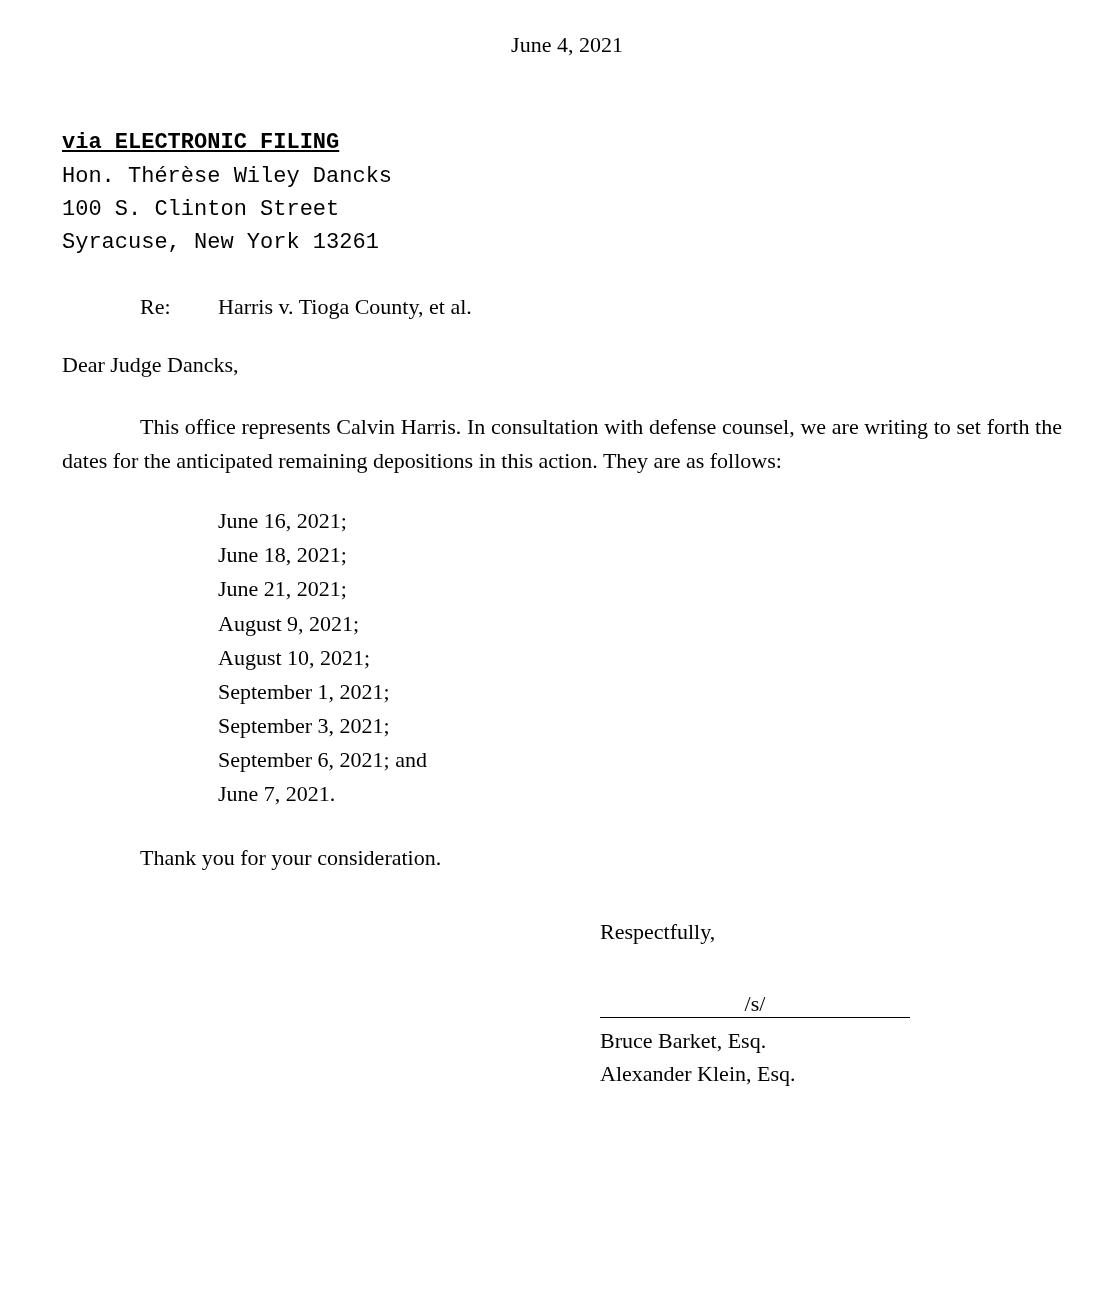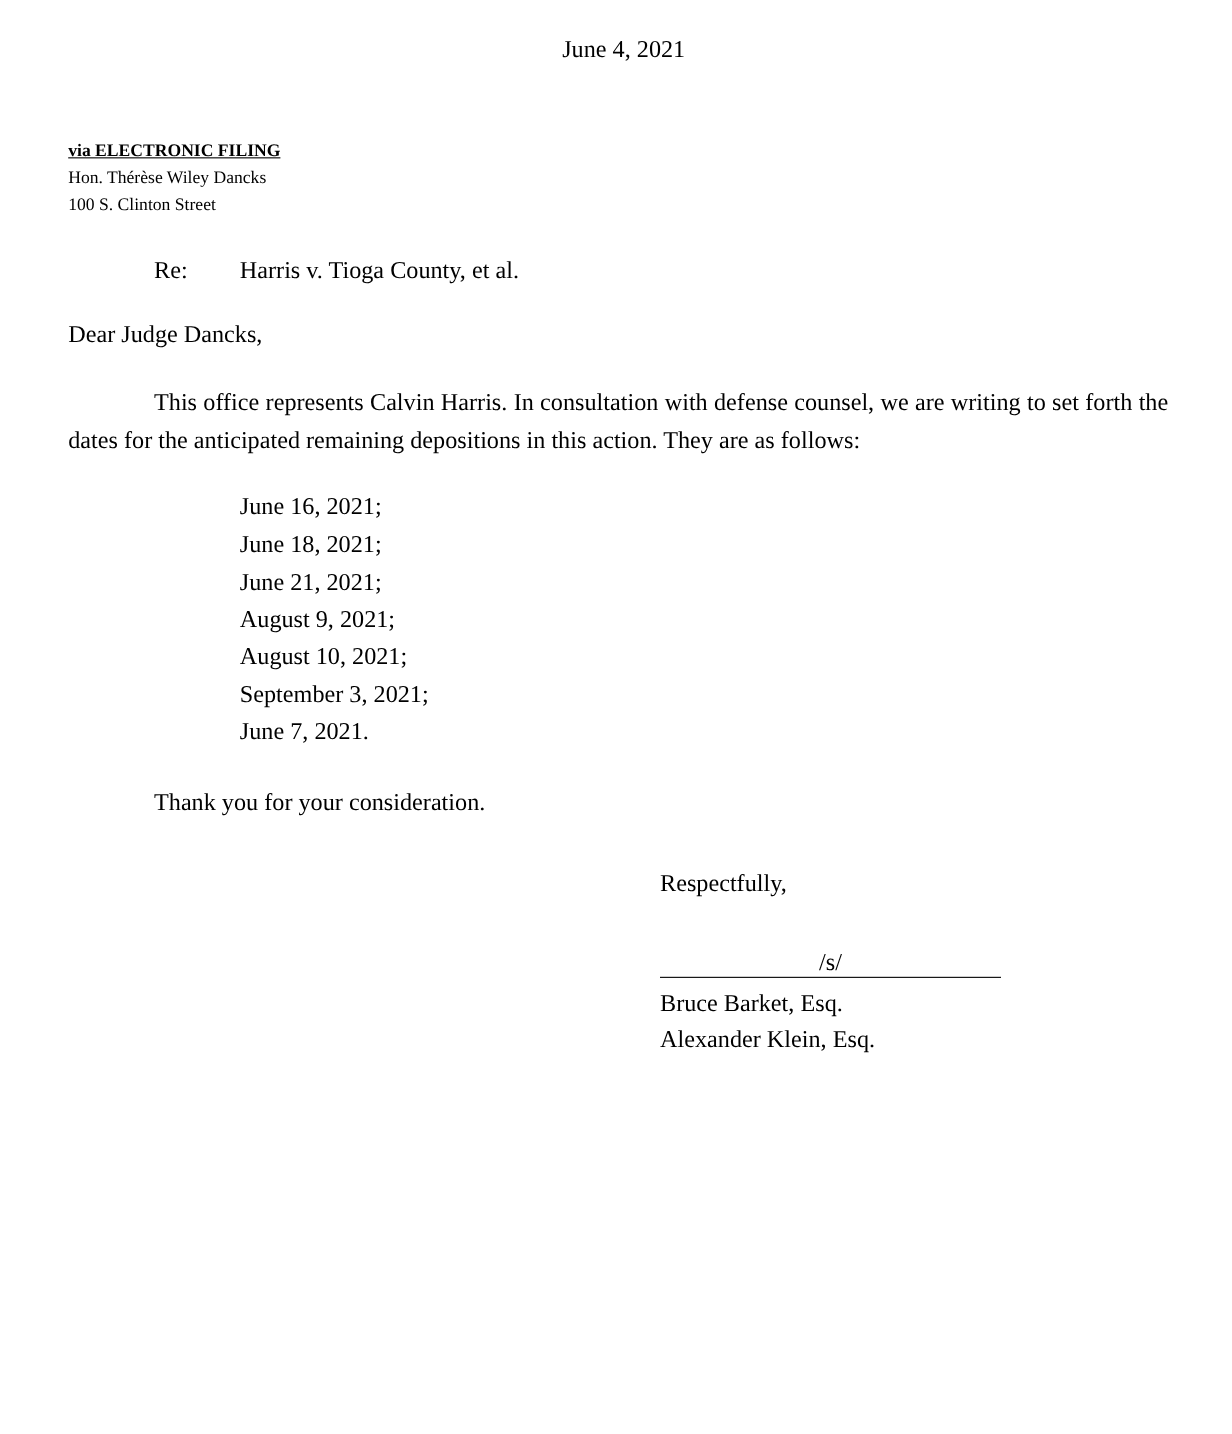--- a/index.html
+++ b/index.html
@@ -25,22 +25,23 @@
   .date-line {
     text-align: center;
     margin-left: 10px;
     font-size: 22px;
     margin-bottom: 64px;
   }
   .addr-block {
     margin-bottom: 30px;
   }
   .addr-line {
-    font-size: 16px;
+    font-size: 22px;
     line-height: 1.52;
+    font-family: Liberation Mono, monospace;
   }
   .filing-method {
     font-weight: bold;
     text-decoration: underline;
   }
   .re-block {
     margin-left: 78px;
     margin-bottom: 24px;
   }
   .re-row {
@@ -103,40 +104,43 @@
 <body>
 
 <div class="page">
 
   <div class="date-line">June 4, 2021</div>
 
   <div class="addr-block">
     <div class="addr-line filing-method">via ELECTRONIC FILING</div>
     <div class="addr-line">Hon. Thérèse Wiley Dancks</div>
     <div class="addr-line">100 S. Clinton Street</div>
+    <div class="addr-line">Syracuse, New York 13261</div>
   </div>
 
   <div class="re-block">
     <div class="re-row">
       <div class="re-label">Re:</div>
       <div class="re-value">Harris v. Tioga County, et al.</div>
     </div>
   </div>
 
   <div class="salutation">Dear Judge Dancks,</div>
 
   <div class="body-para">This office represents Calvin Harris.  In consultation with defense counsel, we are writing to set forth the dates for the anticipated remaining depositions in this action.  They are as follows:</div>
 
   <ul class="dates-list">
     <li>June 16, 2021;</li>
     <li>June 18, 2021;</li>
     <li>June 21, 2021;</li>
     <li>August 9, 2021;</li>
     <li>August 10, 2021;</li>
+    <li>September 1, 2021;</li>
     <li>September 3, 2021;</li>
+    <li>September 6, 2021; and</li>
     <li>June 7, 2021.</li>
   </ul>
 
   <div class="thanks">Thank you for your consideration.</div>
 
   <div class="signature-block">
     <div class="respectfully">Respectfully,</div>
     <div class="sig-line">
       <span class="sig-mark">/s/</span>
     </div>

